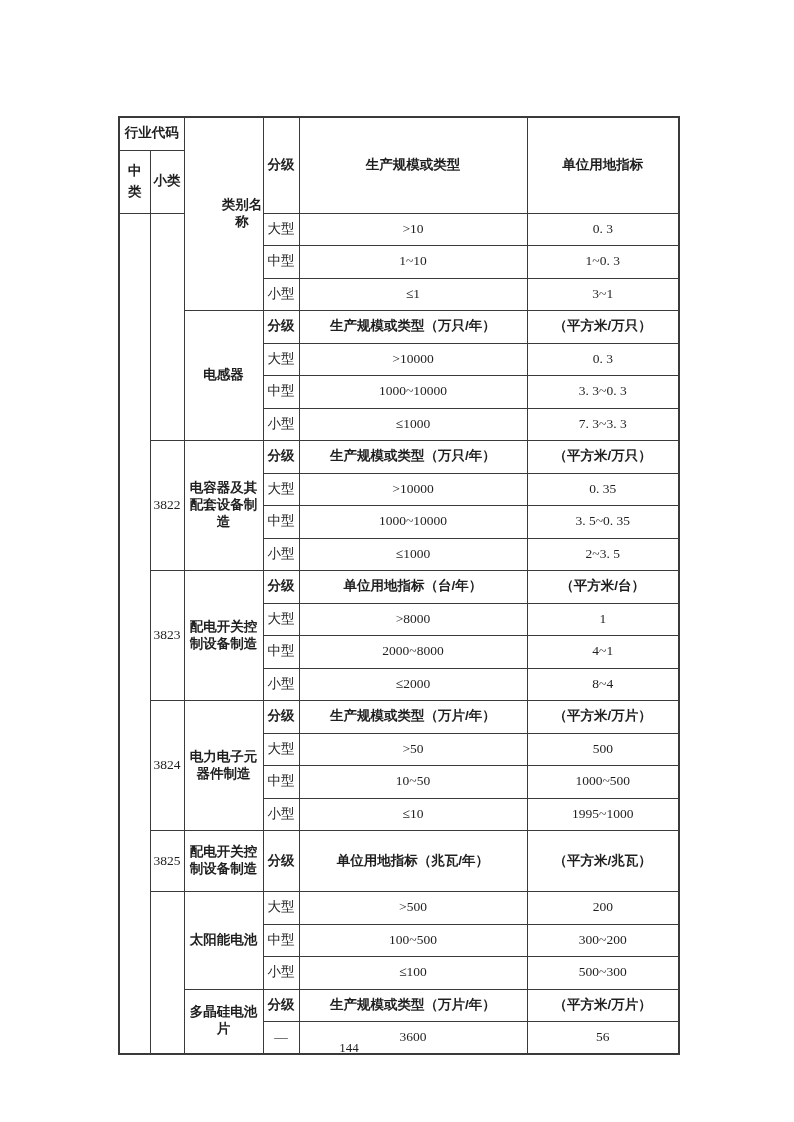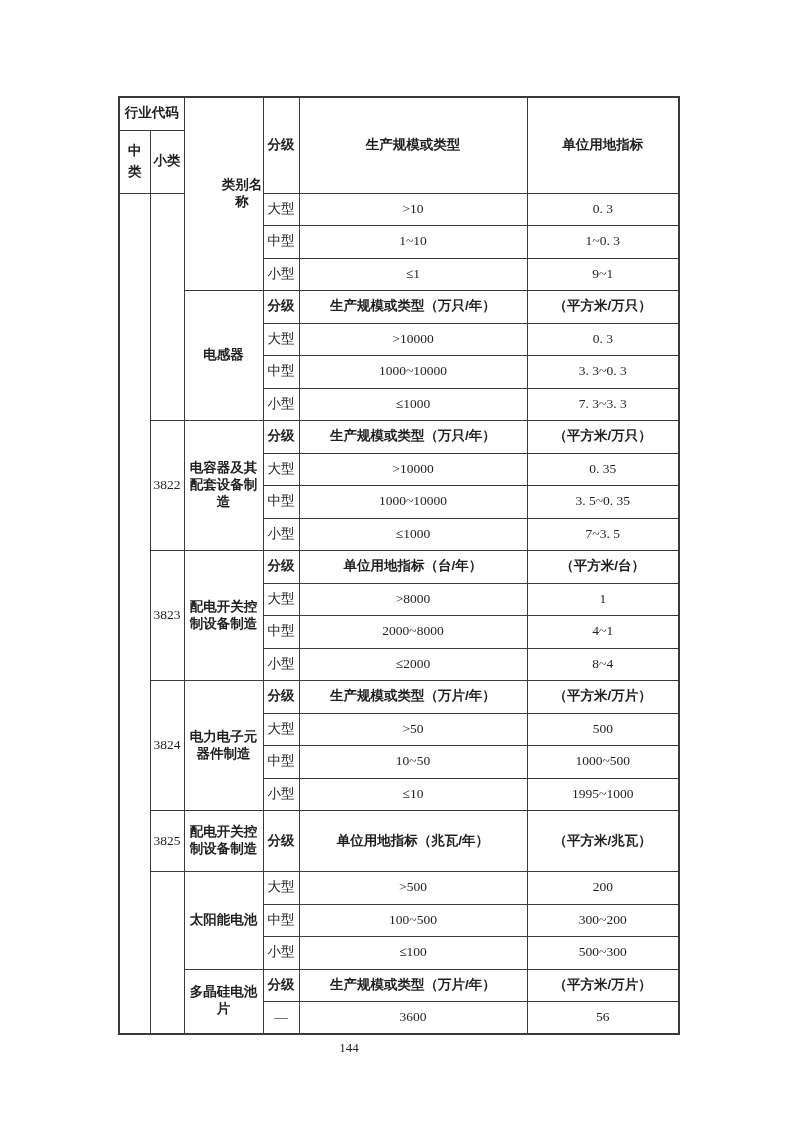--- a/index.html
+++ b/index.html
@@ -5,20 +5,21 @@
   html,body { margin:0; padding:0; background:#ffffff; }
   body {
     width:794px; height:1122px; position:relative;
     font-family:"Liberation Serif", serif; color:#1f1f1f;
     -webkit-font-smoothing:antialiased;
   }
   .table-wrap { position:absolute; left:118px; top:96px; }
   table.spec {
     border-collapse:collapse; table-layout:fixed; width:560px;
     border:2px solid #3a3a3a;
+    margin-top:20px;
   }
   table.spec td {
     border:1px solid #3a3a3a; padding:0;
     text-align:center; vertical-align:middle;
     overflow:hidden; line-height:1.25;
   }
   
   td.b { font-family:"Liberation Sans", sans-serif; font-weight:bold; font-size:13.5px; }
   
   td.v { font-family:"Liberation Serif", serif; font-weight:normal; font-size:13.5px; }
@@ -79,21 +80,21 @@
     <td class="v">0. 3</td>
   </tr>
   <tr class="rh">
     <td class="v">中型</td>
     <td class="v">1~10</td>
     <td class="v">1~0. 3</td>
   </tr>
   <tr class="rh">
     <td class="v">小型</td>
     <td class="v">≤1</td>
-    <td class="v">9~1</td>
+    <td class="v">3~1</td>
   </tr>
 
   <tr class="rh">
     <td class="b" rowspan="4">
             <div class="catname">电感器</div>
           </td>
     <td class="b">分级</td>
     <td class="b">生产规模或类型（万只/年）</td>
     <td class="b">（平方米/万只）</td>
   </tr>
@@ -128,21 +129,21 @@
     <td class="v">0. 35</td>
   </tr>
   <tr class="rh">
     <td class="v">中型</td>
     <td class="v">1000~10000</td>
     <td class="v">3. 5~0. 35</td>
   </tr>
   <tr class="rh">
     <td class="v">小型</td>
     <td class="v">≤1000</td>
-    <td class="v">7~3. 5</td>
+    <td class="v">2~3. 5</td>
   </tr>
 
   <tr class="rh">
     <td class="v" rowspan="4">3823</td>
     <td class="b" rowspan="4">
             <div class="catname">配电开关控制设备制造</div>
           </td>
     <td class="b">分级</td>
     <td class="b">单位用地指标（台/年）</td>
     <td class="b">（平方米/台）</td>

